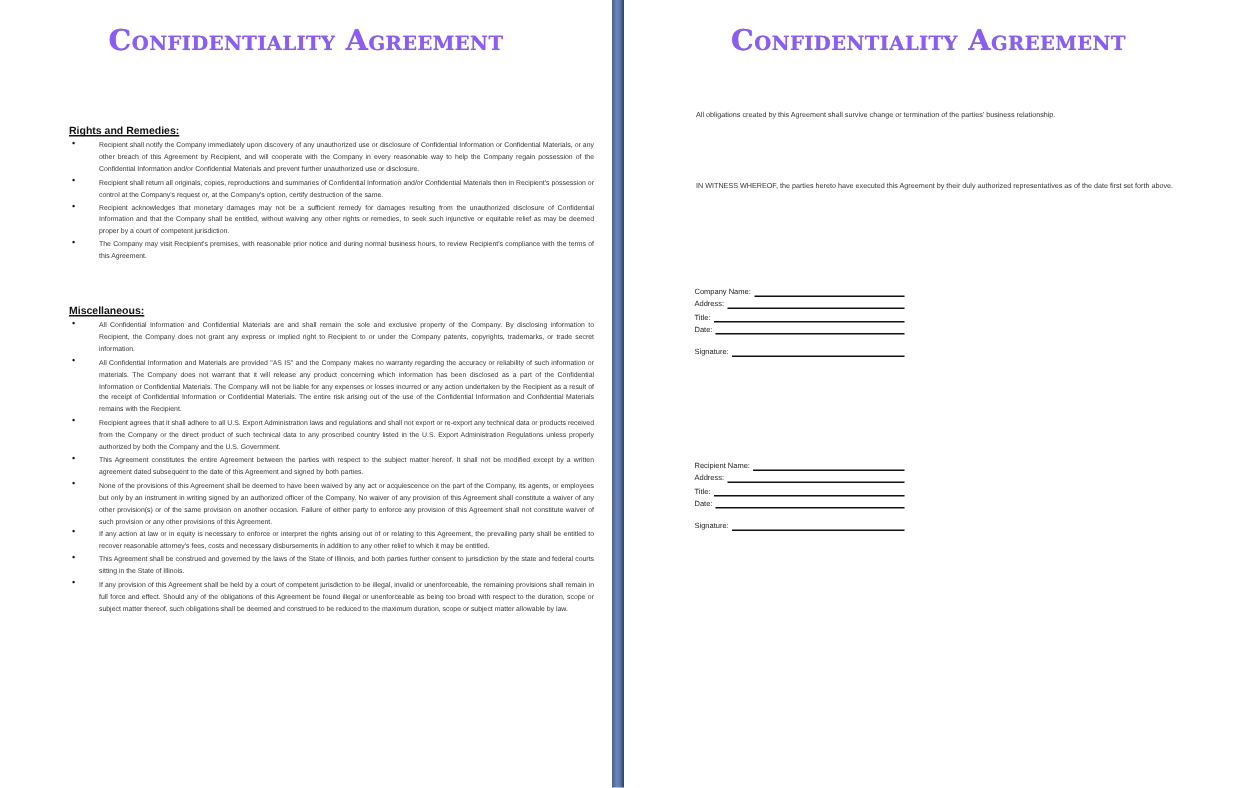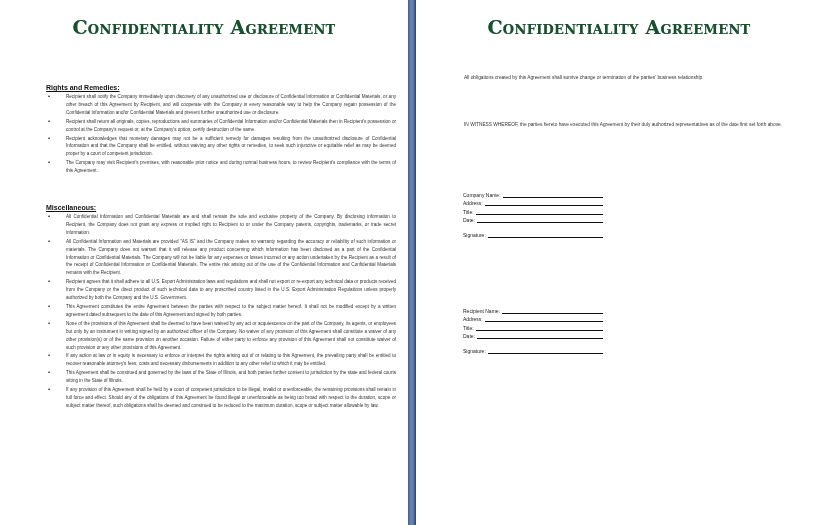--- a/index.html
+++ b/index.html
@@ -5,21 +5,21 @@
   html, body { margin:0; padding:0; }
   body { width:822px; height:525px; background:#ffffff; position:relative; overflow:hidden;
          font-family:"Liberation Sans", sans-serif; color:#222; }
   .page { position:absolute; top:0; height:525px; background:#fff; overflow:hidden; }
   #page-left { left:0; width:408px; }
   #page-right { left:416px; width:406px; }
   .divider { position:absolute; left:408px; top:0; width:8px; height:525px;
              background:linear-gradient(90deg,#4a5f8a 0%,#6b87b8 40%,#5574a8 70%,#2e3d5c 100%); }
   .title { position:absolute; top:16px; left:0; width:100%; text-align:center;
            font-family:"DejaVu Serif", serif; font-variant:small-caps; font-weight:bold;
-           font-size:19px; color:#14532d; letter-spacing:0.3px; text-shadow:0 0 0.5px #888; }
+           font-size:19px; color:#8b5cf6; letter-spacing:0.3px; text-shadow:0 0 0.5px #888; }
   .section-head { position:absolute; left:46px; font-size:7px; font-weight:bold;
                   text-decoration:underline; color:#111; }
   ul.bullets { position:absolute; left:46px; width:350px; margin:0; padding:0; list-style:none; }
   ul.bullets li { position:relative; padding-left:20px; font-size:4.6px; line-height:7.9px;
                   color:#333; text-align:justify; margin-bottom:1px; }
   ul.bullets li::before { content:"•"; position:absolute; left:2px; top:0; font-size:6px; color:#111; }
   .para { position:absolute; left:48px; width:330px; font-size:4.8px; line-height:8px; color:#333; }
   .sig-block { position:absolute; left:47px; width:140px; }
   .sig-row { display:flex; align-items:flex-end; font-size:5px; height:8.2px; color:#222; }
   .sig-row .lbl { white-space:nowrap; margin-right:2px; }

